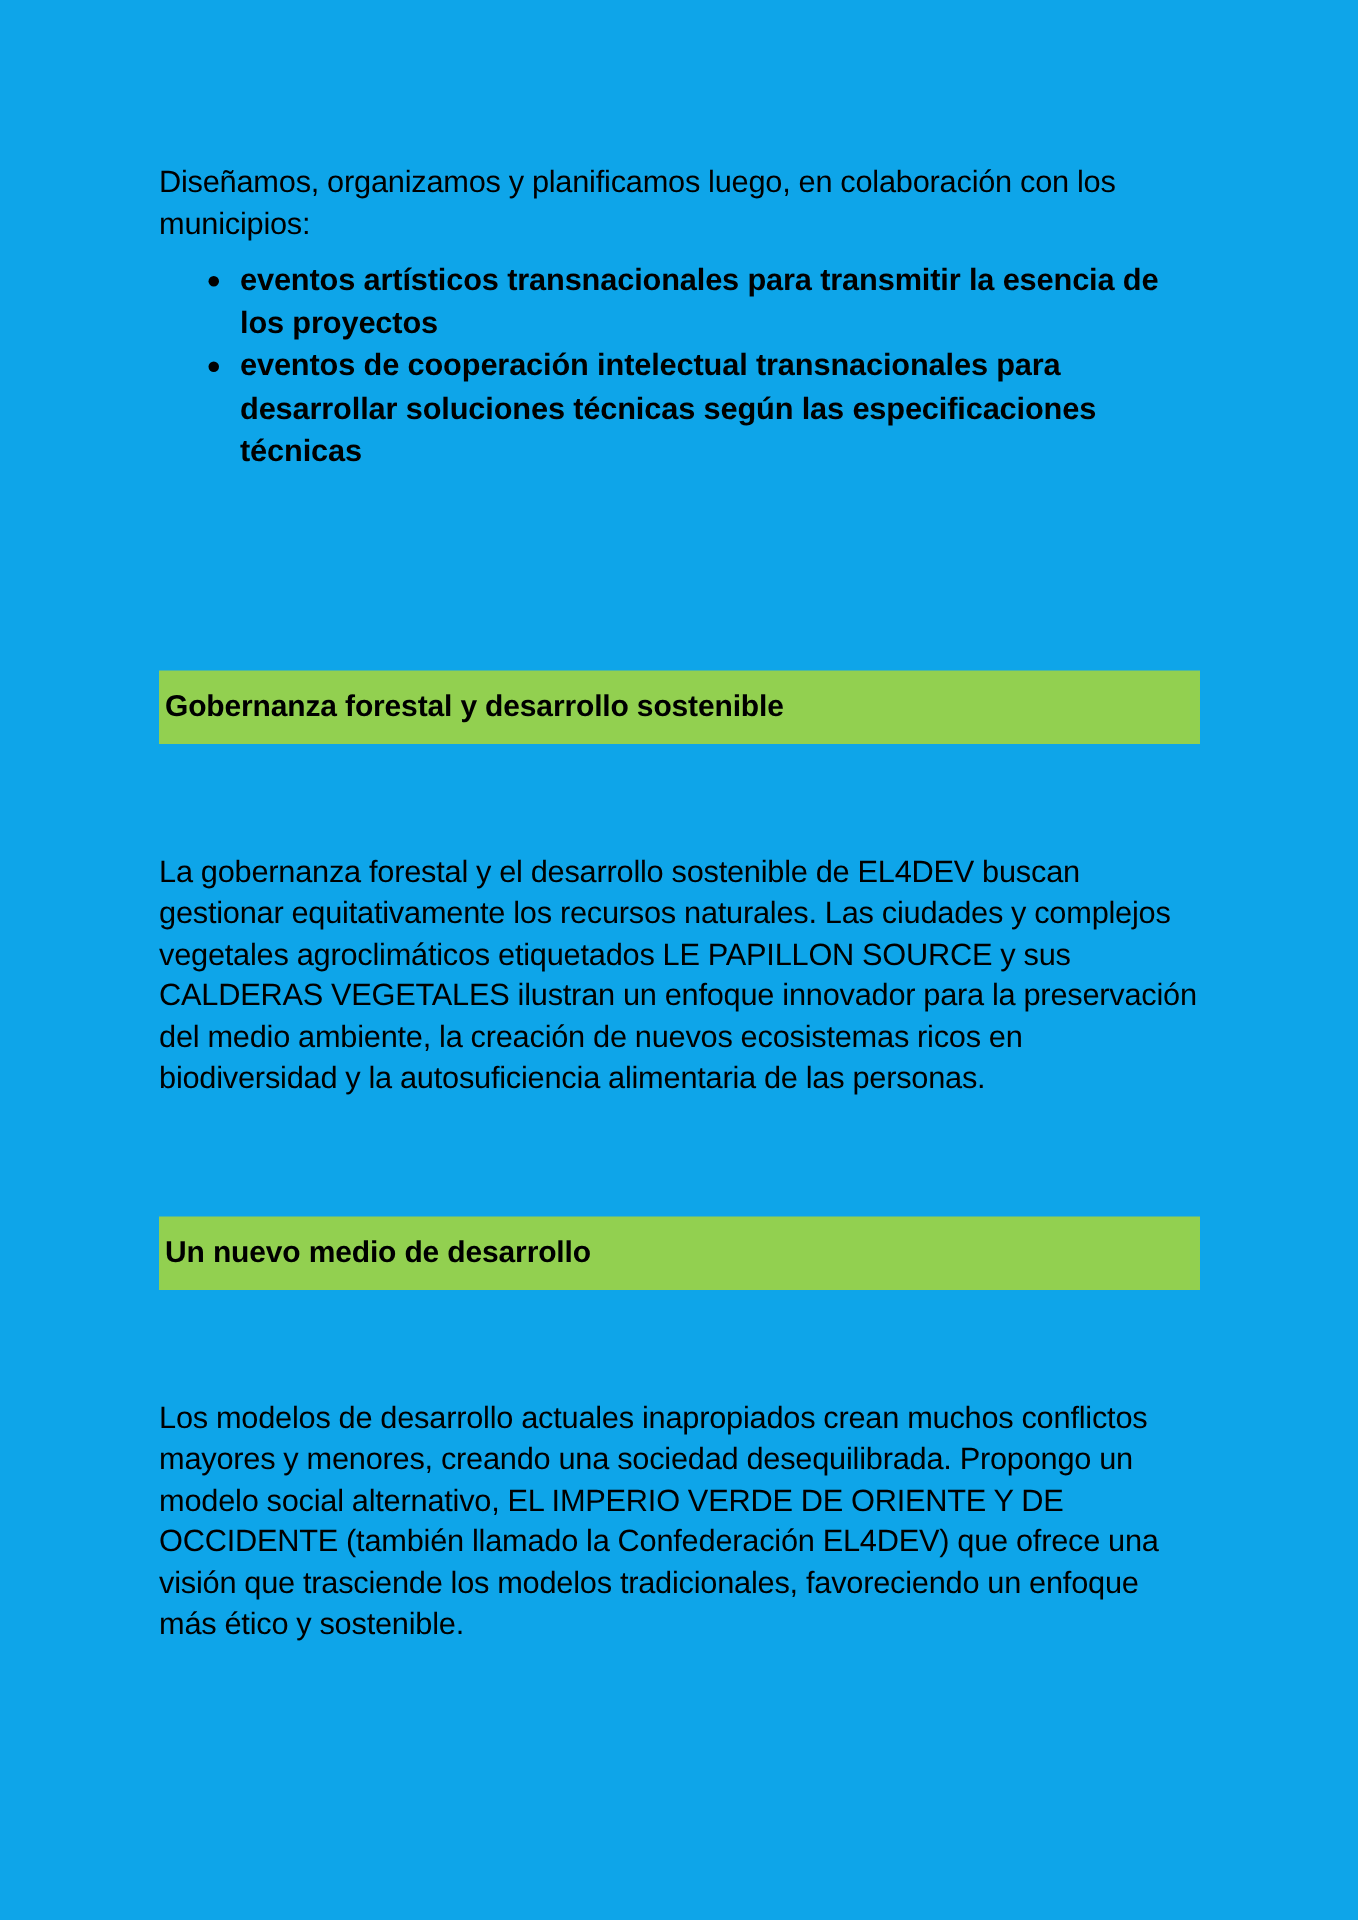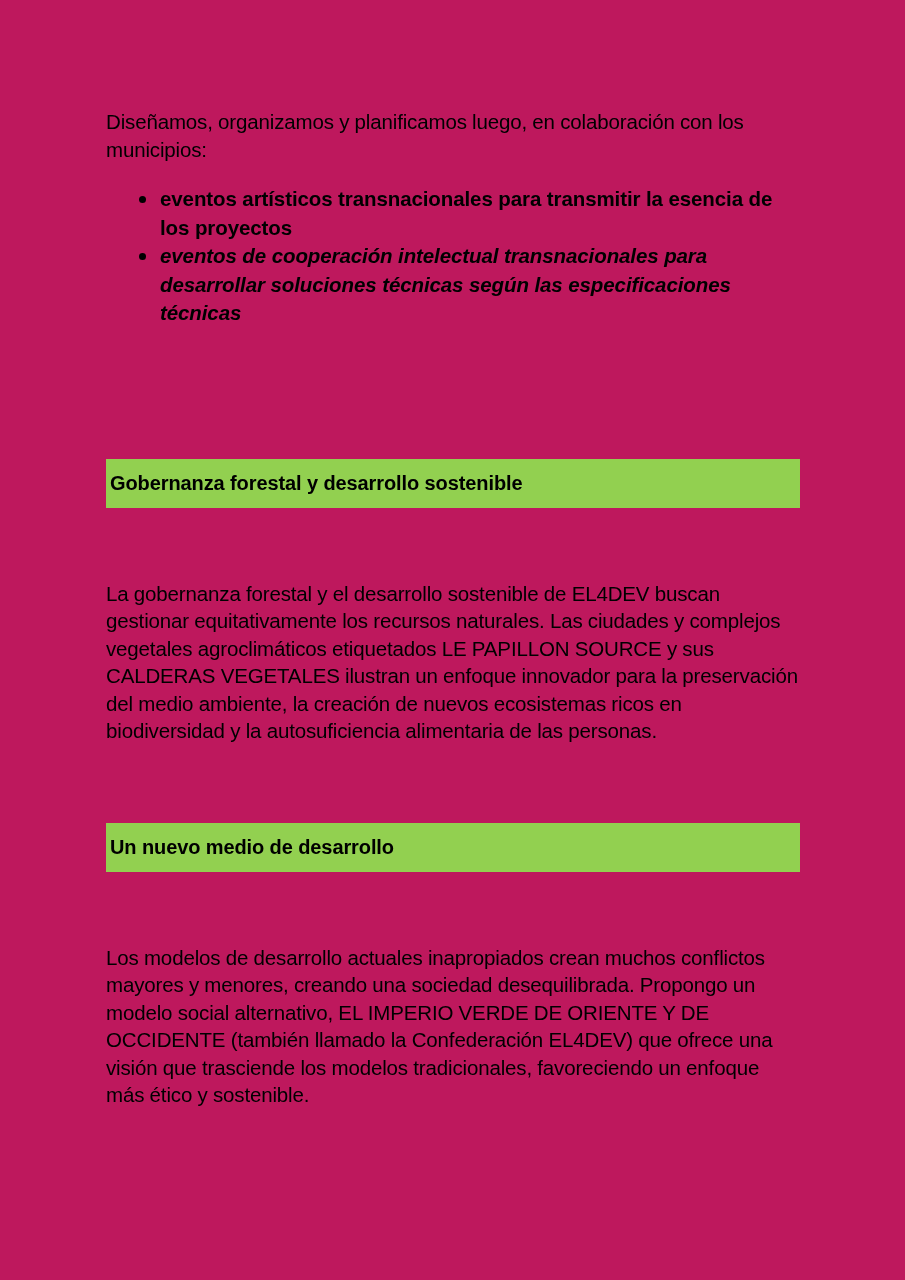--- a/index.html
+++ b/index.html
@@ -15,21 +15,21 @@
     overflow: hidden;
     font-family: "Liberation Sans Narrow", "Liberation Sans", "DejaVu Sans", sans-serif;
     font-stretch: condensed;
     color: #000000;
     -webkit-font-smoothing: antialiased;
   }
 
   .page {
     position: absolute;
     inset: 0;
-    background: #be185d;
+    background: #0ea5e9;
   }
 
   
   .content {
     position: absolute;
     left: 106px;
     top: 108px;
     width: 694px;
   }
 
@@ -38,35 +38,35 @@
     font-size: 20.5px;
     line-height: 27.5px;
     letter-spacing: -0.15px;
     color: #000000;
     font-weight: 400;
     word-spacing: -0.2px;
   }
 
   
   ul.bullet-list {
-    margin: 22px 0 0 0;
+    margin: 10px 0 0 0;
     padding: 0;
     list-style: none;
   }
   ul.bullet-list > li {
     position: relative;
     margin: 0 0 0 0;
     padding-left: 54px;
     font-size: 20.5px;
     line-height: 28.5px;
     font-weight: 700;
     letter-spacing: -0.1px;
     color: #000000;
   }
-  ul.bullet-list > li + li { margin-top: 0px; font-style: italic; }
+  ul.bullet-list > li + li { margin-top: 0px; }
   ul.bullet-list > li .bullet-dot {
     position: absolute;
     left: 33px;
     top: 11px;
     width: 7px;
     height: 7px;
     border-radius: 50%;
     background: #000000;
   }
 

